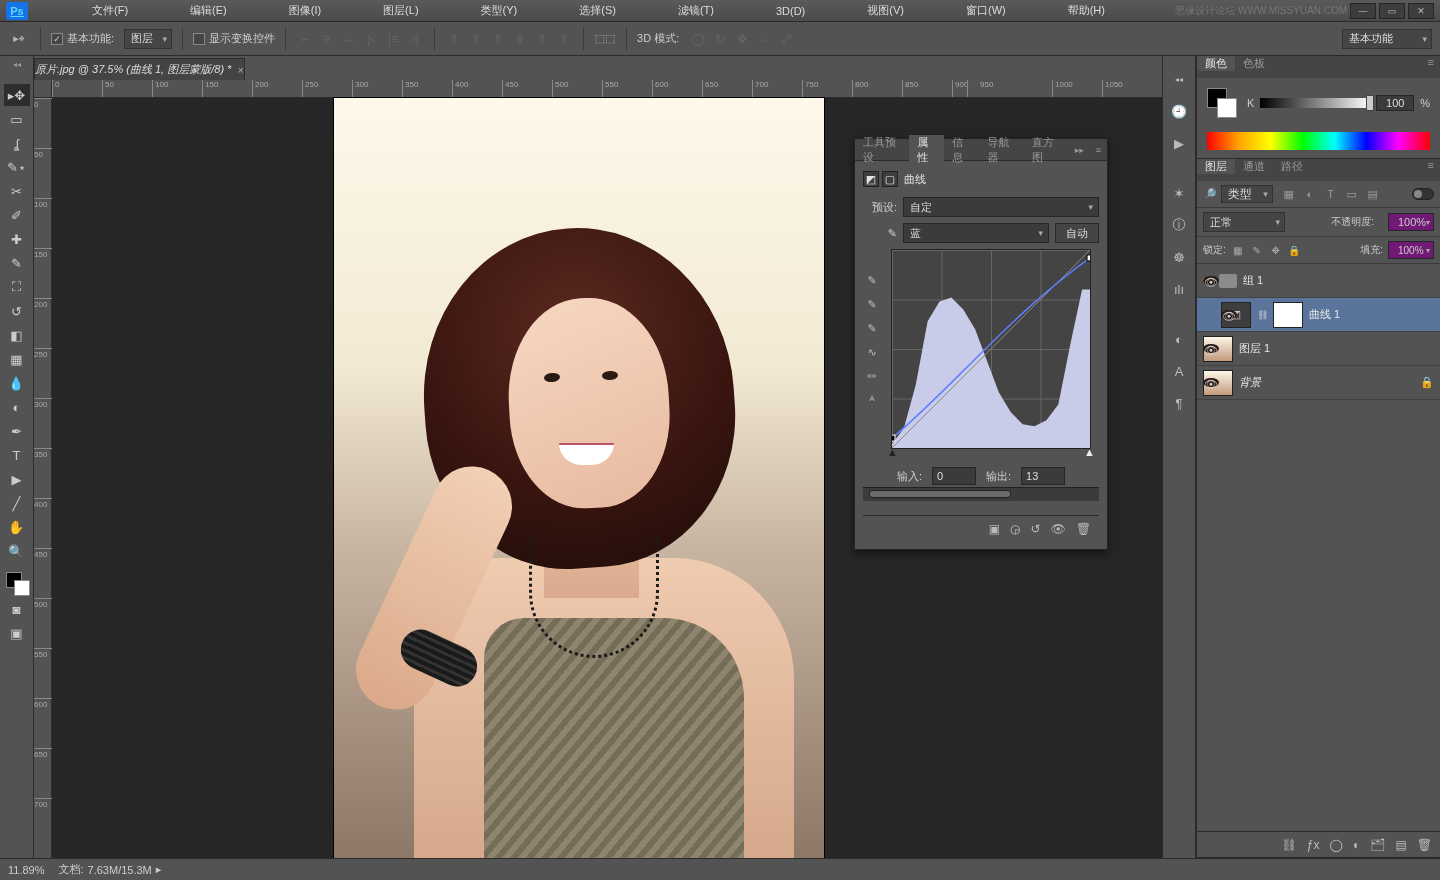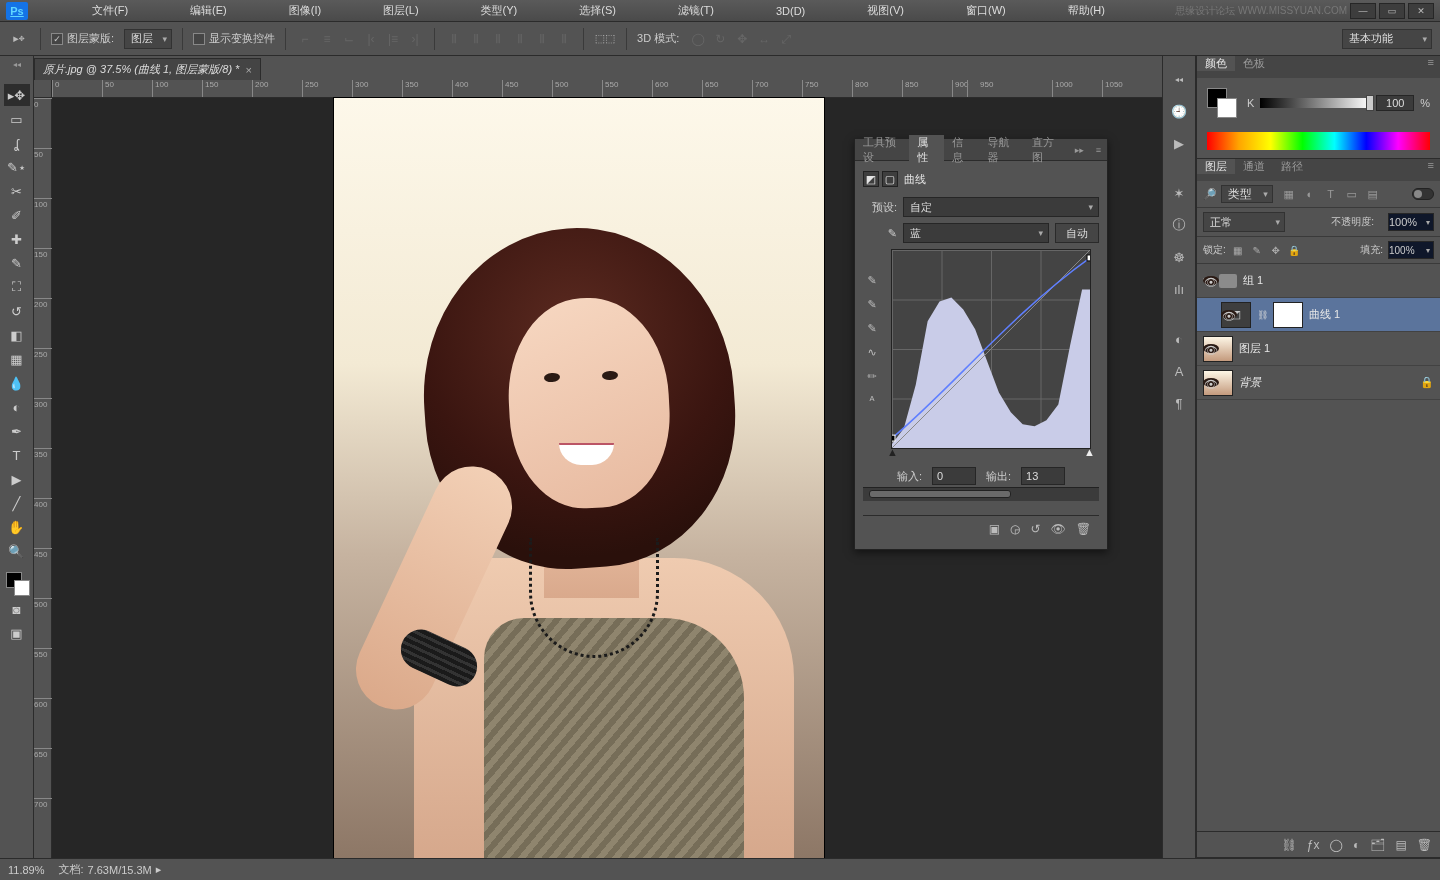--- a/index.html
+++ b/index.html
@@ -20,21 +20,21 @@
 .chk { display:flex; align-items:center; gap:4px;}
 .chk-box { width:12px; height:12px; border:1px solid #888; background:#454545; display:flex; align-items:center; justify-content:center; font-size:9px; color:#ccc;}
 .dd { height:20px; background:#454545; border:1px solid #323232; padding:0 18px 0 6px; display:flex; align-items:center; position:relative; color:#ddd;}
 .dd::after { content:"▾"; position:absolute; right:4px; color:#aaa; font-size:9px;}
 .options .right { margin-left:auto;}
 .align-icons { display:flex; gap:4px;}
 .align-icons span { width:18px; height:18px; display:flex; align-items:center; justify-content:center; color:#666; font-size:12px;}
 
 
 .tabbar { position:absolute; left:34px; top:56px; height:24px; display:flex; align-items:flex-end;}
-.doctab { background:#444; border:1px solid #2b2b2b; border-bottom:none; height:22px; padding:0 8px; display:flex; align-items:center; gap:6px; font-size:11px; color:#ddd; font-style:italic;}
+.doctab { background:#444; border:1px solid #2b2b2b; border-bottom:none; height:22px; padding:0 0; display:flex; align-items:center; gap:6px; font-size:11px; color:#ddd; font-style:italic;}
 .doctab .x { color:#aaa; font-style:normal; cursor:pointer;}
 
 
 .toolbox { position:absolute; left:0; top:56px; width:34px; bottom:22px; background:#535353; border-right:1px solid #2b2b2b; display:flex; flex-direction:column; align-items:center; padding-top:28px; gap:2px;}
 .toolbox .toggle { position:absolute; top:4px; left:0; width:34px; height:14px; display:flex; justify-content:center; color:#999; font-size:8px;}
 .tool { width:26px; height:22px; display:flex; align-items:center; justify-content:center; color:#ccc; font-size:13px; cursor:pointer; position:relative;}
 .tool.active { background:#2d2d2d;}
 .swatch-pair { position:relative; width:26px; height:26px; margin-top:6px;}
 .swatch-pair .fg { position:absolute; left:2px; top:2px; width:16px; height:16px; background:#000; border:1px solid #888;}
 .swatch-pair .bg { position:absolute; right:0; bottom:0; width:16px; height:16px; background:#fff; border:1px solid #888;}
@@ -113,21 +113,21 @@
 .layers-body { flex:1; display:flex; flex-direction:column;}
 .layer-filter { display:flex; align-items:center; gap:4px; padding:4px 6px; border-bottom:1px solid #3a3a3a;}
 .layer-filter .dd { height:18px; font-size:12px;}
 .layer-filter .icons { display:flex; gap:5px; margin-left:4px;}
 .layer-filter .icons span { width:16px; height:16px; display:flex; align-items:center; justify-content:center; color:#999; font-size:11px;}
 .layer-filter .switch { margin-left:auto; width:22px; height:12px; background:#333; border:1px solid #222; border-radius:6px; position:relative;}
 .layer-filter .switch::after { content:""; position:absolute; left:1px; top:1px; width:8px; height:8px; background:#888; border-radius:50%;}
 .blend-row { display:flex; align-items:center; gap:14px; padding:4px 6px; border-bottom:1px solid #3a3a3a;}
 .blend-row .dd { flex:0 0 82px;}
 .blend-row .lbl2 { color:#ccc; font-size:10px; margin-left:auto;}
-.pct { width:46px; height:18px; background:#0f172a; border:1px solid #262626; display:flex; align-items:center; padding:0 0; position:relative;}
+.pct { width:46px; height:18px; background:#701a75; border:1px solid #262626; display:flex; align-items:center; padding:0 9px; position:relative;}
 .pct::after { content:"▾"; position:absolute; right:3px; color:#aaa; font-size:8px;}
 .lock-row { display:flex; align-items:center; gap:5px; padding:4px 6px; border-bottom:1px solid #3a3a3a; font-size:10px;}
 .lock-row span.icon { width:14px; height:14px; display:flex; align-items:center; justify-content:center; color:#aaa;}
 .layer-list { flex:1; overflow:auto;}
 .layer-row { display:flex; align-items:center; height:34px; border-bottom:1px solid #424242; padding:0 6px; gap:6px;}
 .layer-row.selected { background:#5b749c;}
 .layer-row.indent { padding-left:24px;}
 .eye { width:16px; text-align:center; color:#ccc;}
 .twist { width:10px; color:#ccc;}
 .folder { width:18px; height:14px; background:#8b8b8b; border-radius:2px;}
@@ -170,21 +170,21 @@
   <div class="winbtn">—</div>
   <div class="winbtn">▭</div>
   <div class="winbtn">✕</div>
 </div>
 
 <div class="options">
   <div class="opt-btn">▸<sub style="font-size:7px">✥</sub></div>
   <div class="opt-sep"></div>
   <div class="chk">
     <div class="chk-box">✓</div>
-      <span>图层蒙版:</span>
+      <span>基本功能:</span>
   </div>
   <div class="dd">图层</div>
   <div class="opt-sep"></div>
   <div class="chk">
     <div class="chk-box"></div>
       <span>显示变换控件</span>
   </div>
   <div class="opt-sep"></div>
   <div class="align-icons">
     <span>⌐</span>

